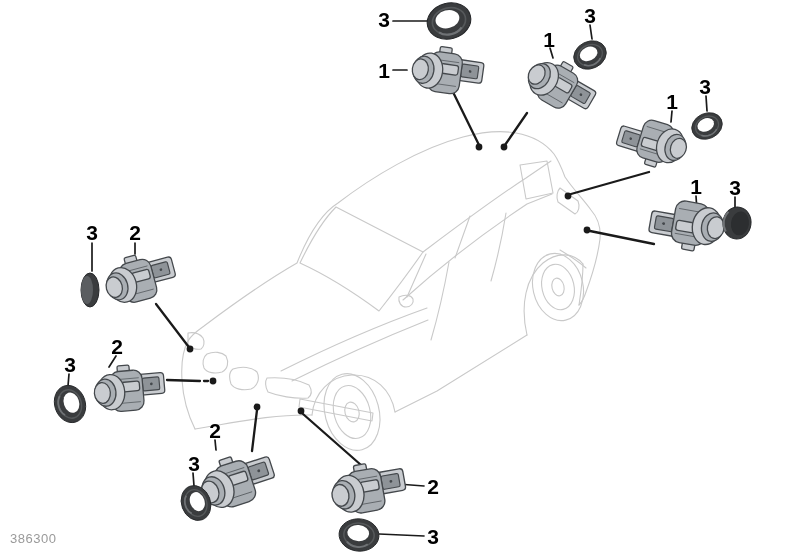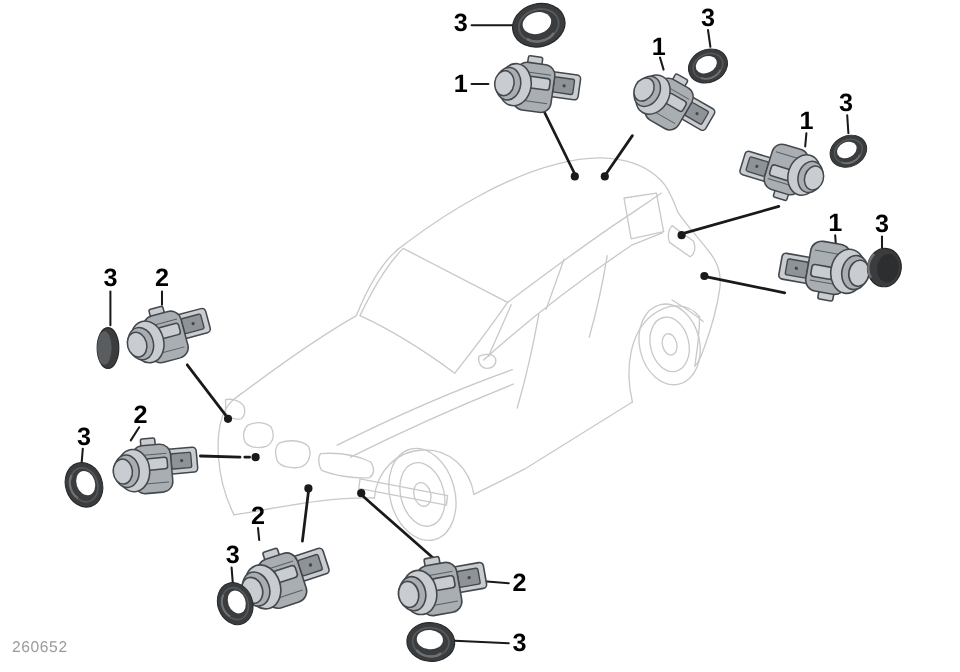--- a/index.html
+++ b/index.html
@@ -188,14 +188,14 @@
   <div class="callout" style="left:735px;top:187px">3</div>
   <div class="callout" style="left:92px;top:232px">3</div>
   <div class="callout" style="left:135px;top:232px">2</div>
   <div class="callout" style="left:117px;top:346px">2</div>
   <div class="callout" style="left:70px;top:364px">3</div>
   <div class="callout" style="left:215px;top:430px">2</div>
   <div class="callout" style="left:194px;top:463px">3</div>
   <div class="callout" style="left:433px;top:486px">2</div>
   <div class="callout" style="left:433px;top:536px">3</div>
 
-  <div id="watermark">260652</div>
+  <div id="watermark">386300</div>
 </div>
 
 </body></html>

